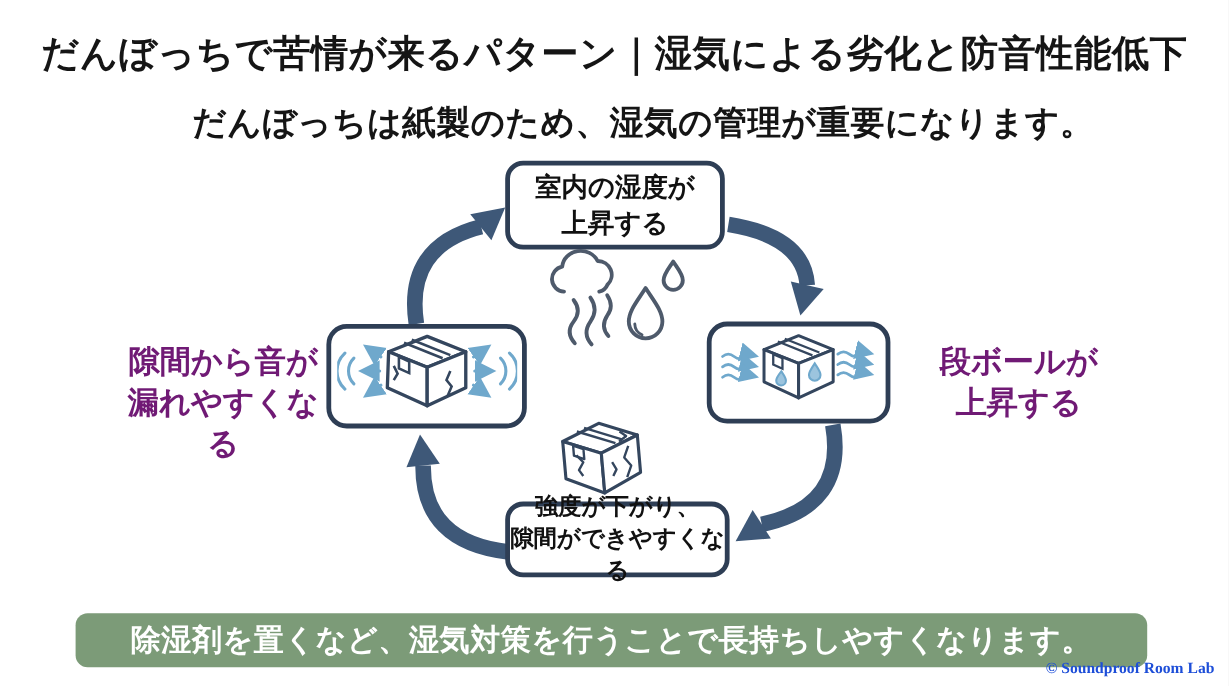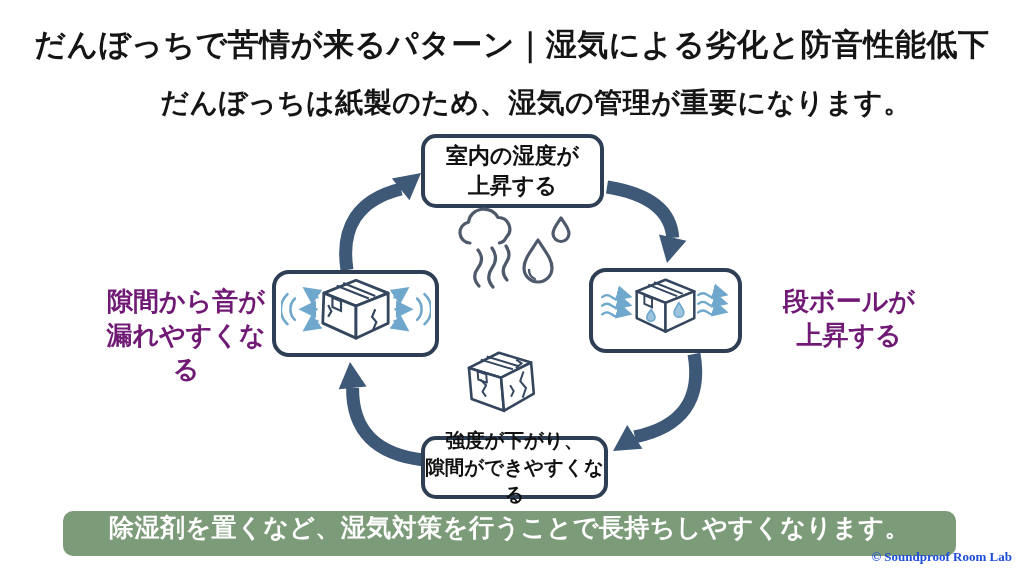--- a/index.html
+++ b/index.html
@@ -32,21 +32,21 @@
     background: #ffffff;
     border: 4px solid #2E3E55;
     border-radius: 15px;
     display: flex; align-items: center; justify-content: center;
     text-align: center;
     font-weight: 800;
     white-space: pre-line;
     line-height: 1.35;
   }
   .node-top    { left: 421px; top: 134px; width: 183px; height: 74px; font-size: 22px; }
-  .node-bottom { left: 421px; top: 436px; width: 187px; height: 63px; font-size: 19.5px; line-height: 1.4; }
+  .node-bottom { left: 421px; top: 418px; width: 187px; height: 63px; font-size: 19.5px; line-height: 1.4; }
 
   .iconbox {
     position: absolute;
     background: #ffffff;
     border: 4px solid #2E3E55;
     border-radius: 17px;
     display: flex; align-items: center; justify-content: center;
   }
   .iconbox-right { left: 589px; top: 268px; width: 153px; height: 85px; }
   .iconbox-left  { left: 272px; top: 270px; width: 167px; height: 87px; }
@@ -62,21 +62,21 @@
   .label-left  { left: 96px;  top: 285px; width: 180px; }
 
   .steam-icon-wrap   { position: absolute; left: 452px; top: 206px; }
   .cracked-icon-wrap { position: absolute; left: 450px; top: 346px; }
 
   .banner {
     position: absolute;
     left: 63px; top: 511px; width: 893px; height: 45px;
     background: #7C9B78;
     border-radius: 10px;
-    display: flex; justify-content: center;
+    display: flex; align-items: center; justify-content: center;
     color: #ffffff;
     font-size: 25px; font-weight: 800; letter-spacing: 0.5px;
   }
   .copyright {
     position: absolute;
     right: 12px; top: 549px;
     font-size: 13px; font-weight: 700; color: #1d4ed8;
   }
 </style>
 </head>

